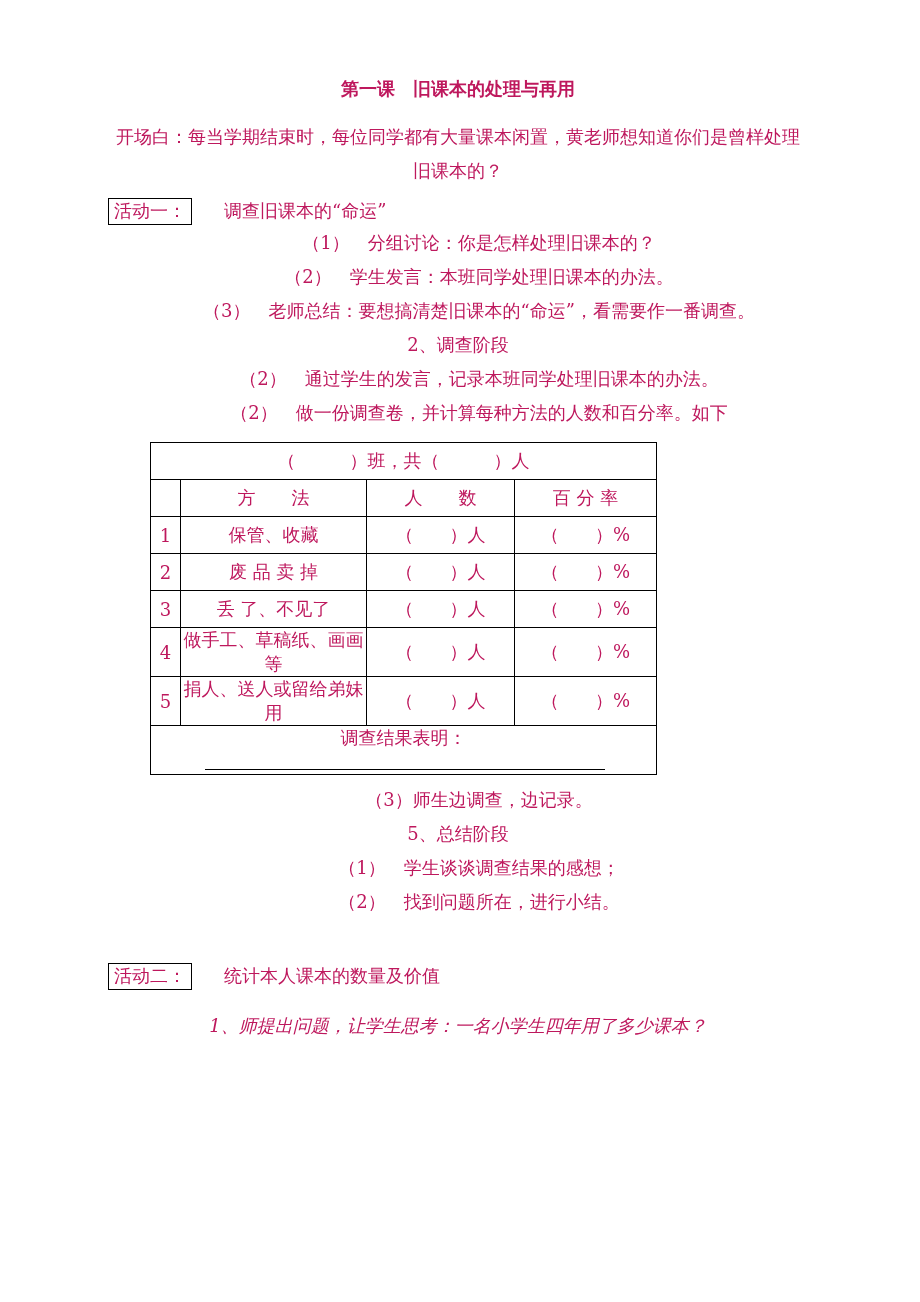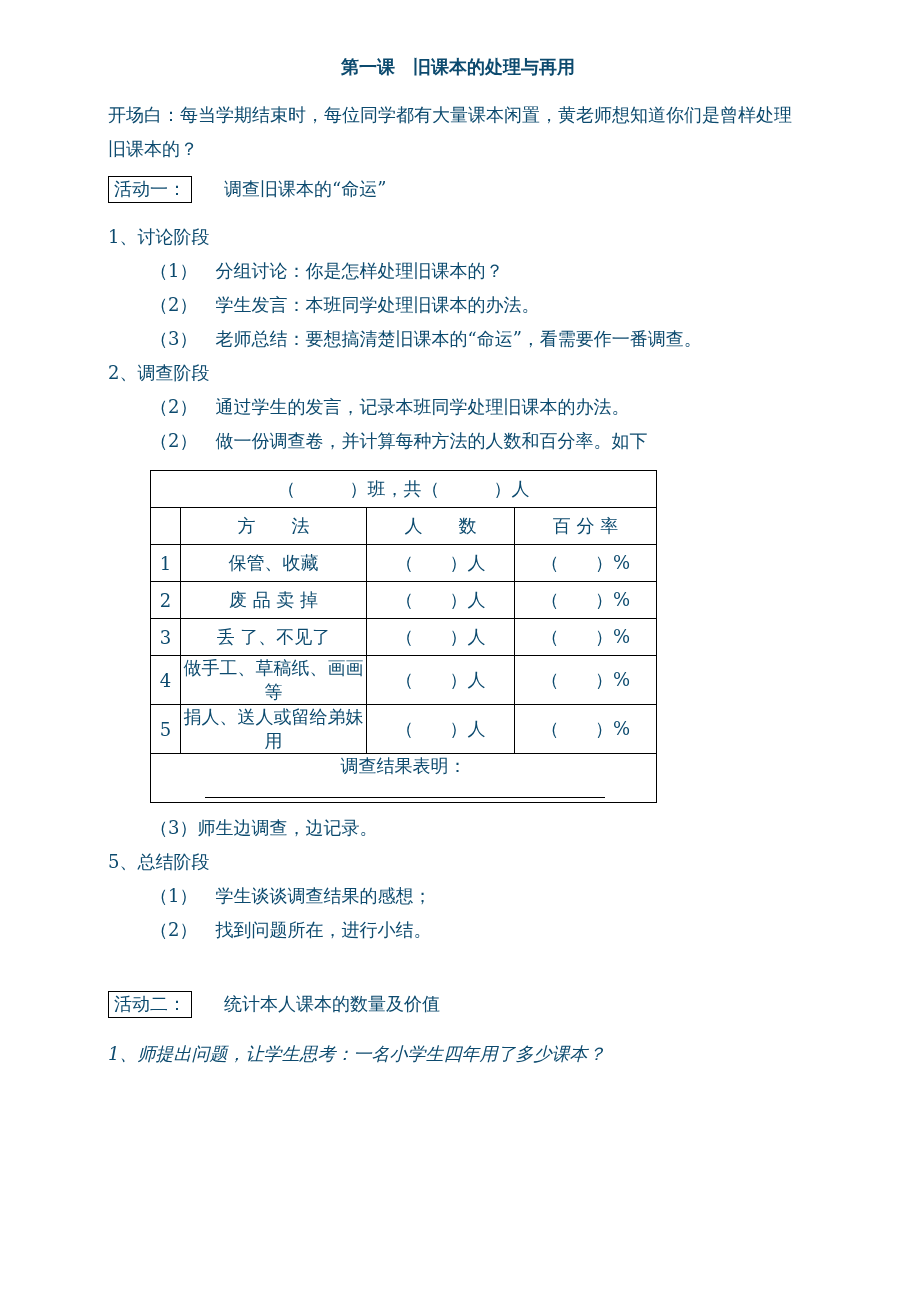--- a/index.html
+++ b/index.html
@@ -2,36 +2,37 @@
 <html><head>
 <meta charset="utf-8">
 <style>
   * { box-sizing: border-box; }
   html, body { margin: 0; padding: 0; background: #ffffff; }
   .page {
     position: relative;
     width: 920px;
     height: 1302px;
     background: #ffffff;
-    color: #0c4a6e;
+    color: #be185d;
     font-family: "DejaVu Serif", "Liberation Serif", serif;
     font-size: 18px;
-    padding: 52px 112px 0 108px;
+    padding: 74px 112px 0 108px;
     overflow: hidden;
   }
   .title {
     font-size: 18px;
     font-weight: bold;
     text-align: center;
     margin: 0 0 16px 0;
     line-height: 30px;
   }
   .para, .heading, .item, .line {
     margin: 0;
     line-height: 34px;
+    text-align: center;
   }
   .item { padding-left: 42px; }
   .mt16 { margin-top: 16px; }
   .activity-row {
     display: flex;
     align-items: center;
     margin: 8px 0 0 0;
     height: 30px;
   }
   .activity-box {
@@ -86,21 +87,20 @@
 
   <h1 class="title">第一课　旧课本的处理与再用</h1>
 
   <p class="para">开场白：每当学期结束时，每位同学都有大量课本闲置，黄老师想知道你们是曾样处理旧课本的？</p>
 
   <div class="activity-row">
     <span class="activity-box">活动一：</span>
     <span class="activity-title">调查旧课本的“命运”</span>
   </div>
 
-  <p class="heading mt16">1、讨论阶段</p>
   <p class="item">（1）　分组讨论：你是怎样处理旧课本的？</p>
   <p class="item">（2）　学生发言：本班同学处理旧课本的办法。</p>
   <p class="item">（3）　老师总结：要想搞清楚旧课本的“命运”，看需要作一番调查。</p>
 
   <p class="heading">2、调查阶段</p>
   <p class="item">（2）　通过学生的发言，记录本班同学处理旧课本的办法。</p>
   <p class="item">（2）　做一份调查卷，并计算每种方法的人数和百分率。如下</p>
 
   <table class="survey">
     <tbody>

